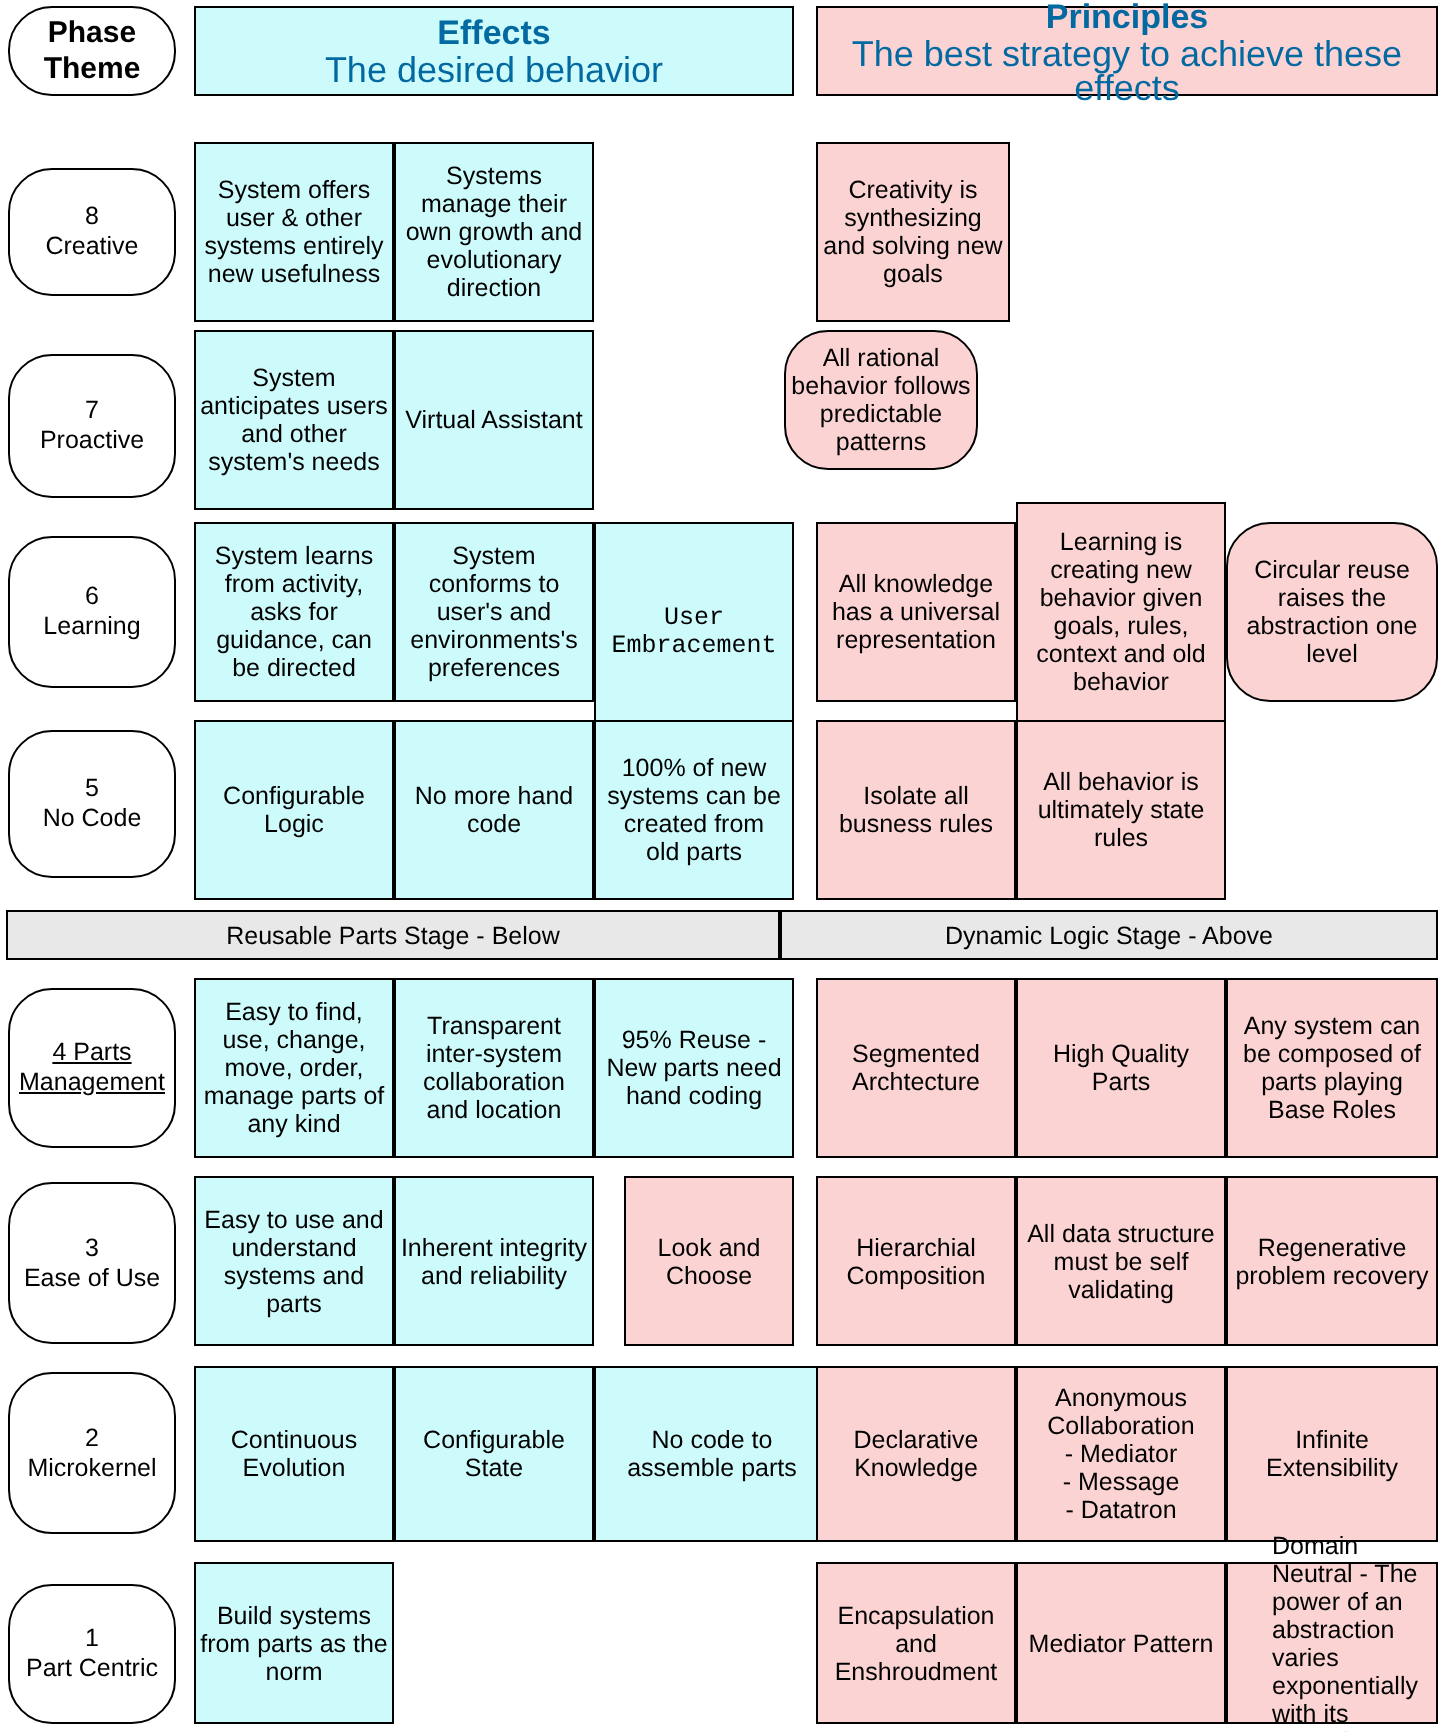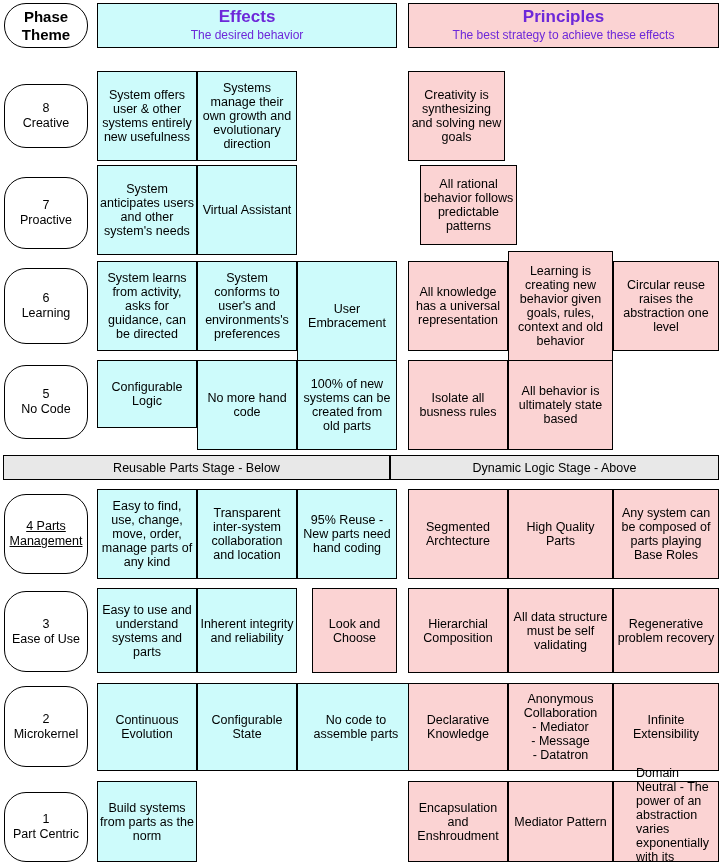--- a/index.html
+++ b/index.html
@@ -35,29 +35,29 @@
 
   
   .banner {
     position: absolute;
     border: 1px solid #000000;
     display: flex;
     flex-direction: column;
     align-items: center;
     justify-content: center;
     text-align: center;
-    color: #6d28d9;
+    color: #0369a1;
   }
   .banner .big {
     font-size: 17px;
     font-weight: bold;
     line-height: 20px;
   }
   .banner .sub {
-    font-size: 12px;
+    font-size: 18px;
     line-height: 17px;
   }
 
   
   .pill {
     position: absolute;
     border: 1px solid #000000;
     border-radius: 22px;
     background: #ffffff;
     display: flex;
@@ -146,47 +146,47 @@
     <span>System offers user &amp; other systems entirely new usefulness</span></div>
   <div class="cell effects-cell" style="left:197px; top:71px; width:100px; height:90px;">
     <span>Systems manage their own growth and evolutionary direction</span></div>
   <div class="cell principles-cell" style="left:408px; top:71px; width:97px; height:90px;">
     <span>Creativity is synthesizing and solving new goals</span></div>
 
   <div class="cell effects-cell" style="left:97px; top:165px; width:100px; height:90px;">
     <span>System anticipates users and other system's needs</span></div>
   <div class="cell effects-cell" style="left:197px; top:165px; width:100px; height:90px;">
     <span>Virtual Assistant</span></div>
-  <div class="cell principles-cell" style="left:420px; top:165px; width:97px; height:80px;">
+  <div class="cell principles-cell" style="left:392px; top:165px; width:97px; height:70px;border-radius:22px;">
     <span>All rational behavior follows predictable patterns</span></div>
 
   <div class="cell effects-cell" style="left:97px; top:261px; width:100px; height:90px;">
     <span>System learns from activity, asks for guidance, can be directed</span></div>
   <div class="cell effects-cell" style="left:197px; top:261px; width:100px; height:90px;">
     <span>System conforms to user's and environments's preferences</span></div>
-  <div class="cell effects-cell" style="left:297px; top:261px; width:100px; height:110px;">
+  <div class="cell effects-cell" style="left:297px; top:261px; width:100px; height:110px;font-family:Liberation Mono, monospace;">
     <span>User Embracement</span></div>
   <div class="cell principles-cell" style="left:408px; top:261px; width:100px; height:90px;">
     <span>All knowledge has a universal representation</span></div>
   <div class="cell principles-cell" style="left:508px; top:251px; width:105px; height:110px; z-index:5;">
     <span>Learning is creating new behavior given goals, rules, context and old behavior</span></div>
-  <div class="cell principles-cell" style="left:613px; top:261px; width:106px; height:90px;">
+  <div class="cell principles-cell" style="left:613px; top:261px; width:106px; height:90px;border-radius:22px;">
     <span>Circular reuse raises the abstraction one level</span></div>
 
-  <div class="cell effects-cell" style="left:97px; top:360px; width:100px; height:68px;">
+  <div class="cell effects-cell" style="left:97px; top:360px; width:100px; height:90px;">
     <span>Configurable Logic</span></div>
   <div class="cell effects-cell" style="left:197px; top:360px; width:100px; height:90px;">
     <span>No more hand code</span></div>
   <div class="cell effects-cell" style="left:297px; top:360px; width:100px; height:90px;">
     <span>100% of new systems can be created from
 old parts</span></div>
   <div class="cell principles-cell" style="left:408px; top:360px; width:100px; height:90px;">
     <span>Isolate all busness rules</span></div>
   <div class="cell principles-cell" style="left:508px; top:360px; width:105px; height:90px;">
-    <span>All behavior is ultimately state based</span></div>
+    <span>All behavior is ultimately state rules</span></div>
 
   <div class="stage" style="left:3px; top:455px; width:387px; height:25px;">
     <span>Reusable Parts Stage - Below</span>
     </div>
   <div class="stage" style="left:390px; top:455px; width:329px; height:25px;">
     <span>Dynamic Logic Stage - Above</span>
     </div>
 
   <div class="cell effects-cell" style="left:97px; top:489px; width:100px; height:90px;">
     <span>Easy to find, use, change, move, order, manage parts of any kind</span></div>

